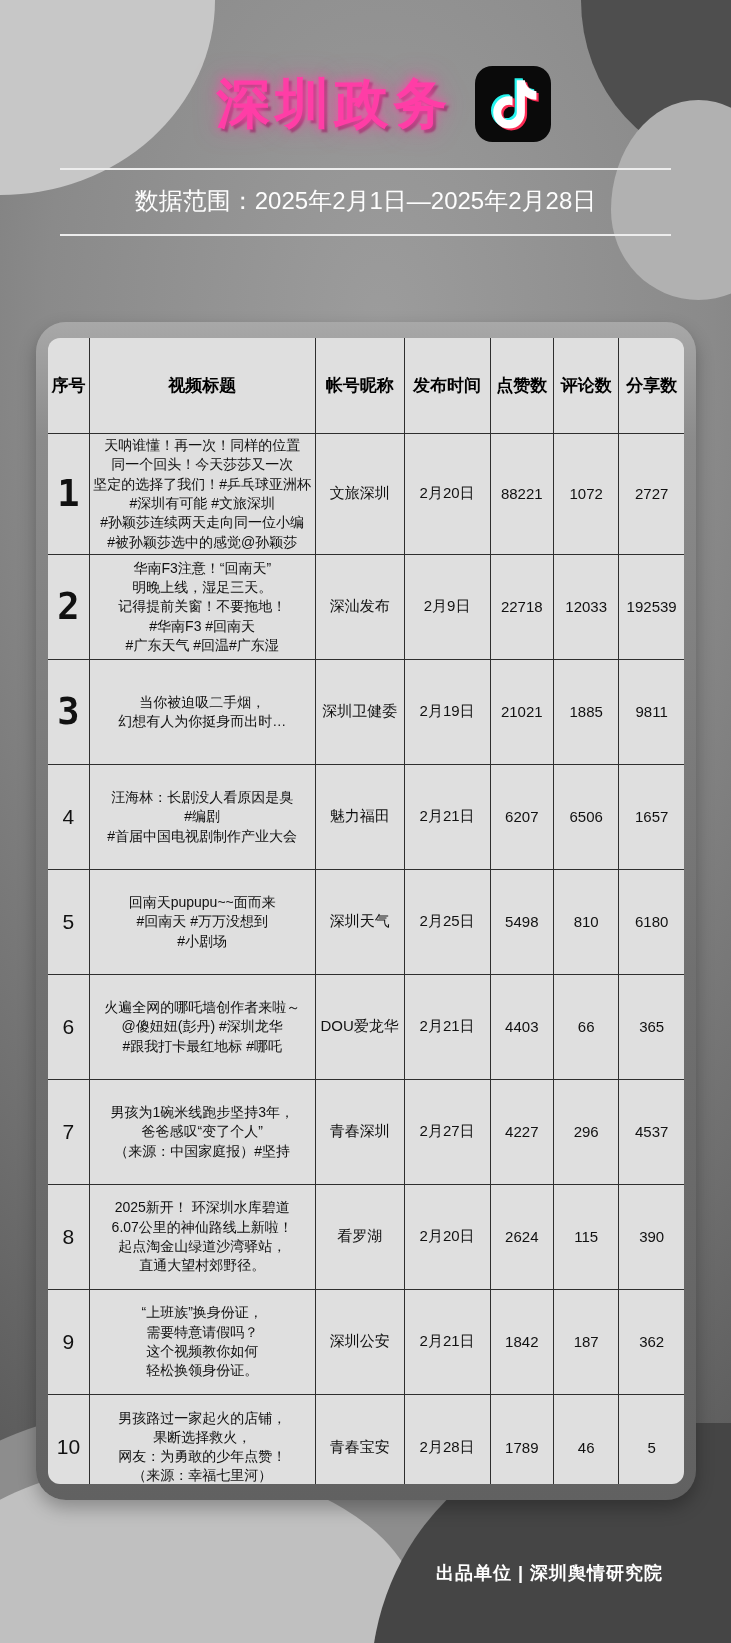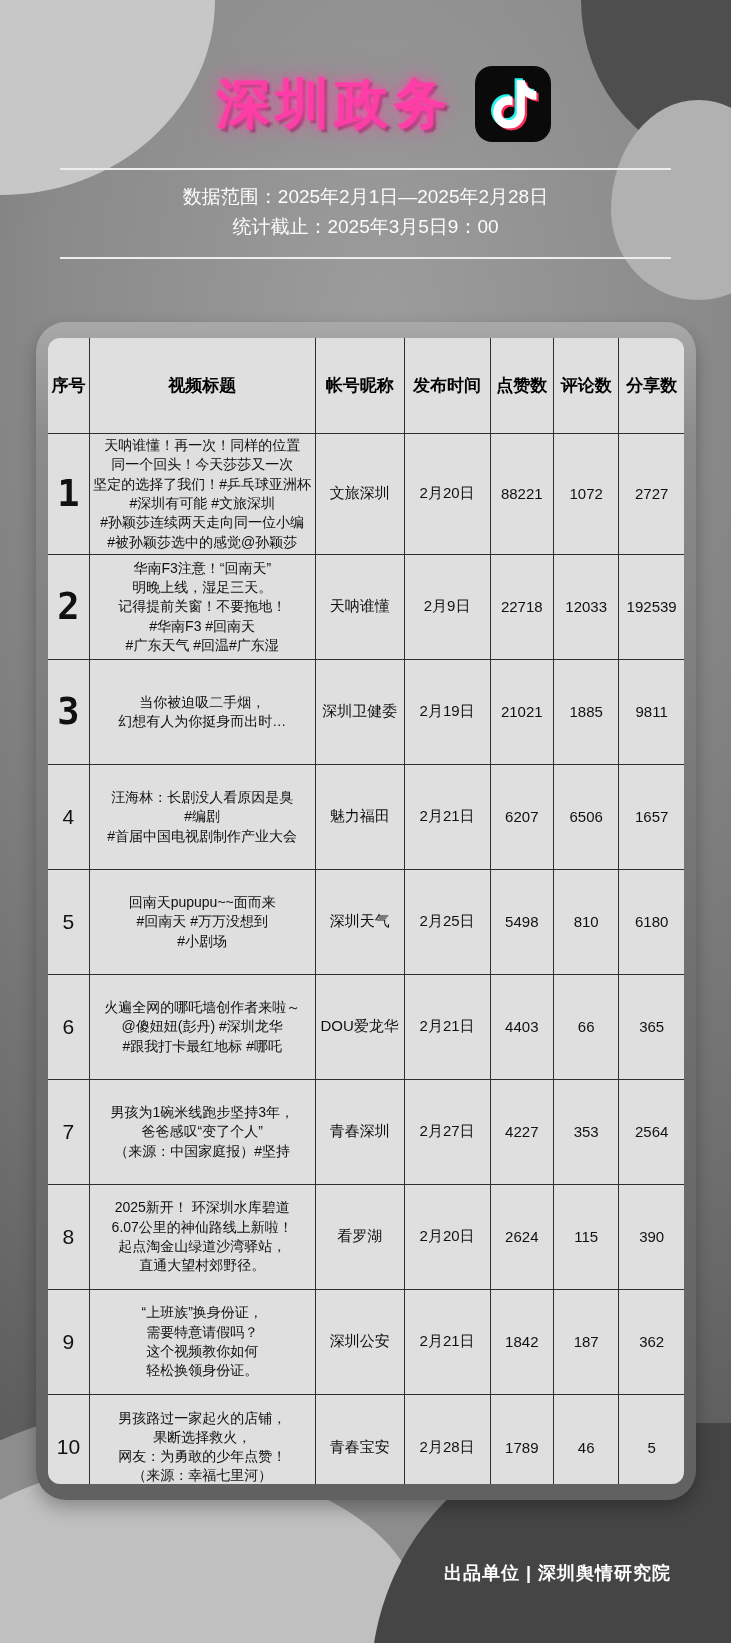--- a/index.html
+++ b/index.html
@@ -26,21 +26,21 @@
   }
   .douyin-badge{width:76px;height:76px;flex:0 0 auto;}
   .title-sub{
     margin-top:12px;font-size:47px;font-weight:900;letter-spacing:3px;color:#f2ffff;
     text-shadow:0 0 8px rgba(130,246,255,.95),0 0 20px rgba(60,225,245,.85),0 0 34px rgba(60,225,245,.55),2px 2px 2px rgba(0,90,110,.5);
   }
   
   .meta{
     position:relative;z-index:2;margin:26px 60px 0;
     border-top:2px solid #ededed;border-bottom:2px solid #ededed;
-    padding:12px 0 14px;text-align:center;color:#fdfdfd;font-size:19px;line-height:1.6;
+    padding:12px 0 14px;text-align:center;color:#fdfdfd;font-size:24px;line-height:1.6;
   }
   
   .card-back{
     position:absolute;z-index:1;left:36px;top:322px;width:660px;height:1178px;border-radius:30px;
     background:linear-gradient(180deg,#a8a8a8 0%,#8b8b8b 10%,#707070 55%,#616161 100%);
     box-shadow:0 8px 18px rgba(0,0,0,.28);
   }
   .card{
     position:absolute;z-index:2;left:48px;top:338px;width:636px;height:1146px;border-radius:12px;
     background:#dfdfdf;overflow:hidden;
@@ -50,21 +50,21 @@
   .vlist th{height:91px;font-size:17px;font-weight:700;color:#000;}
   .col-rank{width:6.5%;}.col-title{width:35.5%;}.col-acct{width:14%;}.col-date{width:13.5%;}
   .col-like{width:10%;}.col-cmt{width:10.25%;}.col-share{width:10.25%;}
   .title-cell{white-space:pre-line;font-size:14px;line-height:1.38;}
   .acct-cell{font-size:15px;}
   .date-cell,.num-cell{font-size:15px;}
   .rank-cell{font-size:21px;}
   tr.top3 .rank-cell{font-size:37px;font-weight:800;font-family:"DejaVu Sans Mono",monospace;}
   .r105{height:105px;}
   
-  .footer{position:absolute;z-index:3;right:60px;bottom:58px;color:#ffffff;font-size:18px;font-weight:700;letter-spacing:1px;}
+  .footer{position:absolute;z-index:3;right:68px;bottom:58px;color:#ffffff;font-size:18px;font-weight:700;letter-spacing:1px;}
 </style>
 </head>
 <body>
 
 <div class="page">
 
   <div class="blob blob-tl"></div>
   <div class="blob blob-tr-dark"></div>
   <div class="blob blob-tr-light"></div>
   <div class="blob blob-bl-a"></div>
@@ -80,21 +80,20 @@
           <path d="M31.5 9c.7 3.8 3.2 6.6 7.3 6.9v5.4c-2.8 0-5.2-.9-7.3-2.4v10.4c0 5.7-4.3 10.2-10 10.2-5.6 0-10-4.5-10-10.2 0-5.6 4.4-10.2 10-10.2.8 0 1.5.1 2.2.3v5.6c-.7-.3-1.4-.5-2.2-.5-2.7 0-4.9 2.2-4.9 4.8 0 2.7 2.2 4.8 4.9 4.8s4.9-2.2 4.9-4.8V9h5.1z" fill="#25F4EE" transform="translate(-1.4,-1.2)"></path>
           <path d="M31.5 9c.7 3.8 3.2 6.6 7.3 6.9v5.4c-2.8 0-5.2-.9-7.3-2.4v10.4c0 5.7-4.3 10.2-10 10.2-5.6 0-10-4.5-10-10.2 0-5.6 4.4-10.2 10-10.2.8 0 1.5.1 2.2.3v5.6c-.7-.3-1.4-.5-2.2-.5-2.7 0-4.9 2.2-4.9 4.8 0 2.7 2.2 4.8 4.9 4.8s4.9-2.2 4.9-4.8V9h5.1z" fill="#FE2C55" transform="translate(1.4,1.2)"></path>
           <path d="M31.5 9c.7 3.8 3.2 6.6 7.3 6.9v5.4c-2.8 0-5.2-.9-7.3-2.4v10.4c0 5.7-4.3 10.2-10 10.2-5.6 0-10-4.5-10-10.2 0-5.6 4.4-10.2 10-10.2.8 0 1.5.1 2.2.3v5.6c-.7-.3-1.4-.5-2.2-.5-2.7 0-4.9 2.2-4.9 4.8 0 2.7 2.2 4.8 4.9 4.8s4.9-2.2 4.9-4.8V9h5.1z" fill="#ffffff"></path>
         </svg>
       </span>
     </div>
   </div>
 
   <div class="meta">
     <div>数据范围：2025年2月1日—2025年2月28日</div>
-    <div>统计截止：2025年3月5日9：00</div>
   </div>
 
   <div class="card-back"></div>
 
   <div class="card">
     <table class="vlist">
       <colgroup>
         <col class="col-rank">
           <col class="col-title">
           <col class="col-acct">
@@ -129,21 +128,21 @@
           <td class="num-cell">1072</td>
           <td class="num-cell">2727</td>
         </tr>
         <tr class="top3 r105">
           <td class="rank-cell">2</td>
           <td class="title-cell">华南F3注意！“回南天”
 明晚上线，湿足三天。
 记得提前关窗！不要拖地！
 #华南F3 #回南天
 #广东天气 #回温#广东湿</td>
-          <td class="acct-cell">天呐谁懂</td>
+          <td class="acct-cell">深汕发布</td>
           <td class="date-cell">2月9日</td>
           <td class="num-cell">22718</td>
           <td class="num-cell">12033</td>
           <td class="num-cell">192539</td>
         </tr>
         <tr class="top3 r105">
           <td class="rank-cell">3</td>
           <td class="title-cell">当你被迫吸二手烟，
 幻想有人为你挺身而出时…</td>
           <td class="acct-cell">深圳卫健委</td>
@@ -186,22 +185,22 @@
           <td class="num-cell">365</td>
         </tr>
         <tr class="r105">
           <td class="rank-cell">7</td>
           <td class="title-cell">男孩为1碗米线跑步坚持3年，
 爸爸感叹“变了个人”
 （来源：中国家庭报）#坚持</td>
           <td class="acct-cell">青春深圳</td>
           <td class="date-cell">2月27日</td>
           <td class="num-cell">4227</td>
-          <td class="num-cell">353</td>
-          <td class="num-cell">2564</td>
+          <td class="num-cell">296</td>
+          <td class="num-cell">4537</td>
         </tr>
         <tr class="r105">
           <td class="rank-cell">8</td>
           <td class="title-cell">2025新开！ 环深圳水库碧道
 6.07公里的神仙路线上新啦！
 起点淘金山绿道沙湾驿站，
 直通大望村郊野径。</td>
           <td class="acct-cell">看罗湖</td>
           <td class="date-cell">2月20日</td>
           <td class="num-cell">2624</td>

